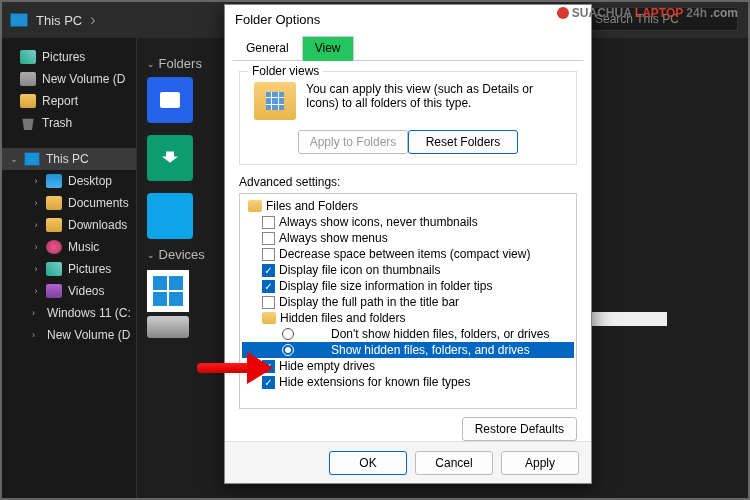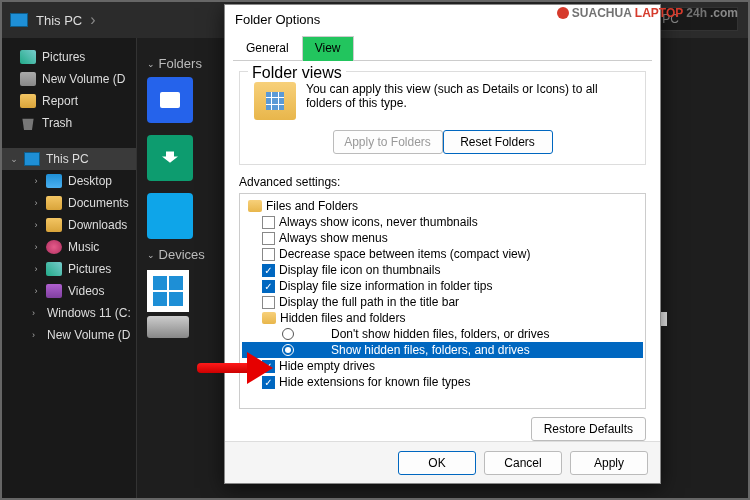--- a/index.html
+++ b/index.html
@@ -39,28 +39,28 @@
   .bigicon.sky { background:#0ea5e9; }
   .bigicon .inner { width:20px; height:16px; background:#fff; border-radius:2px; }
   .dev { display: flex; align-items: center; gap: 10px; margin-top:8px;}
   .devicon { width: 42px; height: 42px; background:#fff; display:grid; grid-template-columns:1fr 1fr; grid-template-rows:1fr 1fr; gap:2px; padding:6px;}
   .devicon div{background:#1e8fd6;}
   .devdrive { width:42px; height:22px; background:linear-gradient(#ccc,#888); border-radius:3px;}
   .devbar { width:200px; height:14px; background:#eee; margin-top:4px; position:relative;}
   .devbar::after{content:"";position:absolute;left:0;top:0;bottom:0;width:22%;background:#1e8fd6;}
 
   
-  .dialog { position: absolute; top: 2px; left: 222px; width: 437px; height: 480px; background: #fff; border: 1px solid #888; box-shadow: 0 4px 20px rgba(0,0,0,.6); color: #000; }
+  .dialog { position: absolute; top: 2px; left: 222px; width: 368px; height: 480px; background: #fff; border: 1px solid #888; box-shadow: 0 4px 20px rgba(0,0,0,.6); color: #000; }
   .dlgtitle { height: 30px; padding: 7px 10px; font-size: 13px; }
   .tabs { display: flex; border-bottom: 1px solid #ccc; margin: 0 8px; }
   .tab { padding: 4px 12px 6px 12px; font-size: 12px; border: 1px solid transparent; border-bottom: none; cursor: pointer; position:relative; top:1px;}
   .tab.active { border-color: #ccc; background: #22c55e; }
   .dlgbody { padding: 10px 14px; font-size: 12px; }
   .fvgroup { border: 1px solid #ddd; padding: 10px; position: relative; margin-bottom: 10px; }
-  .fvgroup .legend { position: absolute; top: -8px; left: 8px; background: #fff; padding: 0 4px; font-size: 16px; }
+  .fvgroup .legend { position: absolute; top: -8px; left: 8px; background: #fff; padding: 0 4px; font-size: 12px; }
   .fvrow { display: flex; gap: 10px; }
   .foldericon { width: 42px; height: 38px; background: linear-gradient(#f7d07a,#e8b64b); border-radius:3px; display:flex; align-items:center; justify-content:center; margin-left:4px;}
   .foldericon .grid { width:18px; height:18px; background:#fff; display:grid; grid-template-columns:1fr 1fr 1fr; grid-template-rows:1fr 1fr 1fr; gap:1px;}
   .foldericon .grid div{background:#5a9ad6;}
   .fvtext { flex: 1; font-size: 12px; }
   .btnrow { display: flex; justify-content: center; margin-top: 10px; }
   .wbtn { min-width: 110px; height: 24px; border: 1px solid #bbb; background: #fdfdfd; border-radius: 3px; font-size: 12px; cursor: pointer; }
   .wbtn:disabled { color: #999; }
   .wbtn.blue { border: 1.5px solid #0067c0; }
 

